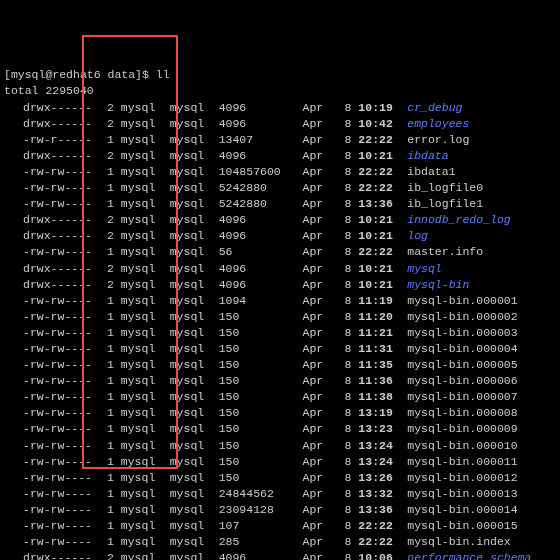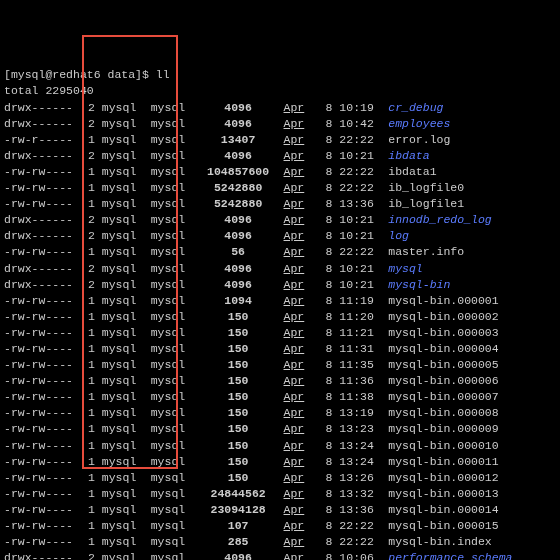--- a/index.html
+++ b/index.html
@@ -10,28 +10,28 @@
     line-height: 16.1px;
     color: #ccc;
     width: 560px;
     height: 560px;
     overflow: hidden;
     padding: 3px 4px;
     white-space: pre;
     position: relative;
   }
   .line { display: block; }
-  .perm { display: inline-block; width: 77px; }
+  .perm { display: inline-block; width: 77px; margin-left: 19px; }
   .links { display: inline-block; width: 7px; text-align: right; }
   .owner { display: inline-block; width: 42px; }
   .group { display: inline-block; width: 42px; }
-  .size { display: inline-block; width: 77px; text-align: center; font-weight: bold; }
-  .month { display: inline-block; width: 28px; text-decoration: underline; }
+  .size { display: inline-block; width: 77px; text-align: left; }
+  .month { display: inline-block; width: 28px; }
   .day { display: inline-block; width: 14px; text-align: right; }
-  .time { display: inline-block; width: 42px; }
+  .time { display: inline-block; width: 42px; font-weight: bold; }
   .name { }
   .dir { color: #5b7cff; font-style: italic; }
   .plain { color: #ccc; }
   .highlight-box {
     position: absolute;
     border: 2px solid #e74c3c;
     pointer-events: none;
   }
 </style>
 </head>

